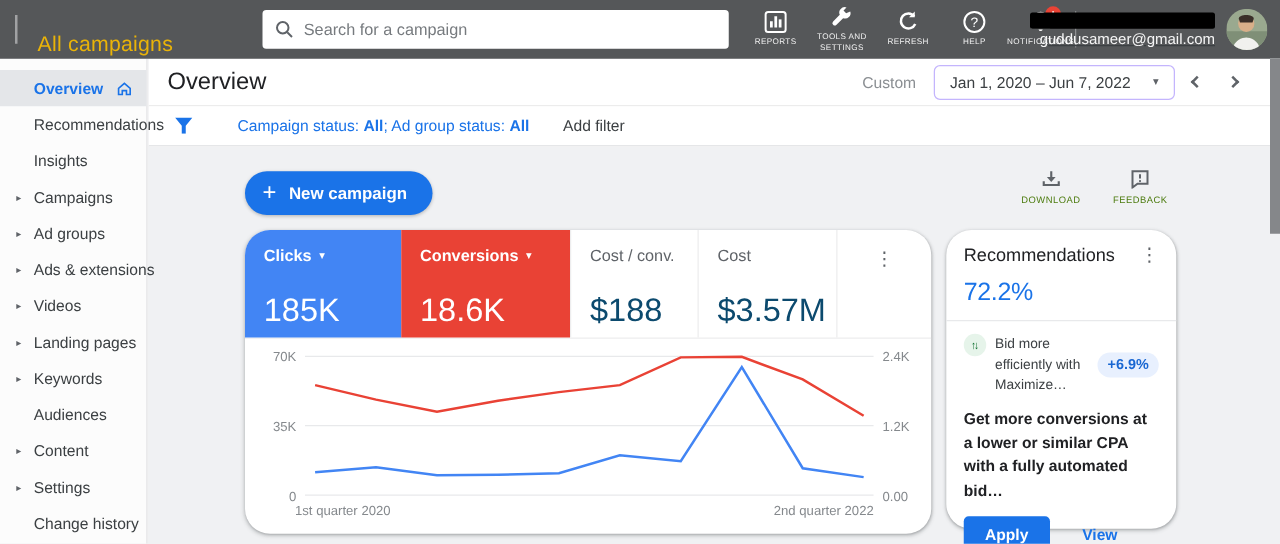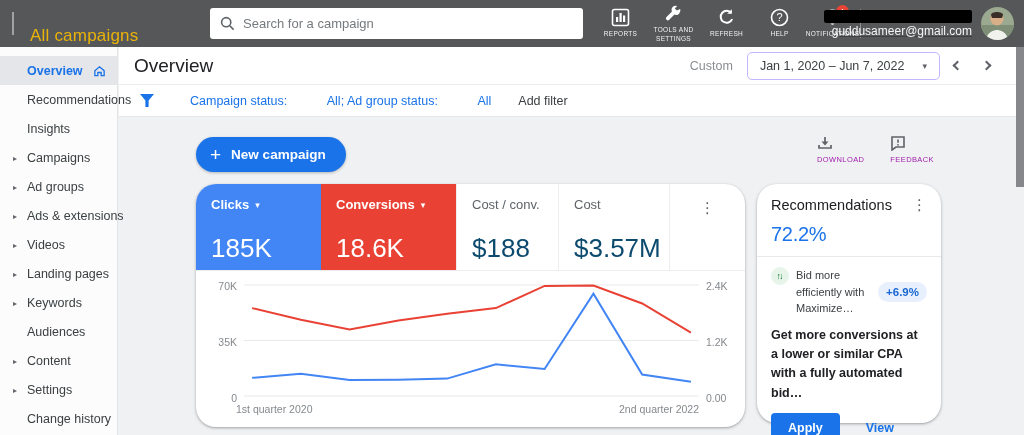--- a/index.html
+++ b/index.html
@@ -40,28 +40,28 @@
   .date-zone { margin-left:auto; display:flex; align-items:center; gap:14px; }
   .custom-lbl { font-size:12.5px; color:#8a8e92; }
   .date-box { border:1px solid #c4b5fd; border-radius:5px; padding:6px 12px; font-size:12.5px; color:#3c4043; display:flex; align-items:center; gap:18px; cursor:pointer; background:#fff; }
   .caret { font-size:9px; color:#5f6368; }
   .chev { width:7px; height:7px; border-right:2px solid #5f6368; border-bottom:2px solid #5f6368; display:inline-block; cursor:pointer; }
   .chev.left { transform:rotate(135deg); }
   .chev.right { transform:rotate(-45deg); }
   .date-nav { display:flex; gap:22px; padding-right:14px; align-items:center; }
   .filter-row { height:32px; background:#fff; border-bottom:1px solid #e5e6e8; display:flex; align-items:center; padding-left:21px; font-size:12.5px; }
   .filter-status { color:#1a73e8; margin-left:36px; cursor:pointer; }
-  .filter-status b { font-weight:normal;margin-left:36px; }
+  .filter-status b { font-weight:bold; }
   .add-filter { color:#3c4043; margin-left:27px; cursor:pointer; }
   .content { position:absolute; left:0; right:0; top:71px; bottom:0; background:#f0f1f3; }
   
   .new-campaign { position:absolute; left:77px; top:19px; height:35px; padding:0 20px 0 14px; background:#1a73e8; border:none; border-radius:18px; color:#fff; font-size:13.5px; font-weight:bold; display:flex; align-items:center; gap:10px; cursor:pointer; font-family:inherit; box-shadow:0 1px 3px rgba(0,0,0,.25); }
   .new-campaign .plus { font-size:19px; font-weight:normal; }
   .dlfb { position:absolute; top:18px; right:90px; display:flex; gap:26px; }
-  .dlfb .ic-btn { display:flex; flex-direction:column; align-items:flex-start; gap:4px; color:#a21caf; cursor:pointer; }
+  .dlfb .ic-btn { display:flex; flex-direction:column; align-items:center; gap:4px; color:#4d7c0f; cursor:pointer; }
   .dlfb .ic-btn .lbl { font-size:7.5px; letter-spacing:.4px; }
   
   .card { background:#fff; border-radius:20px; box-shadow:0 1px 2px rgba(60,64,67,.3),0 1px 3px 1px rgba(60,64,67,.12); }
   .chart-card { position:absolute; left:77px; top:66px; width:549px; height:243px; overflow:hidden; }
   .metric-row { height:87px; display:flex; border-bottom:1px solid #ededee; }
   .mcard { padding:13px 0 0 15px; cursor:pointer; }
   .mcard .mlabel { font-size:13px; font-weight:bold; display:flex; align-items:center; gap:6px; }
   .mcard .mvalue { font-size:26px; margin-top:21px; }
   .mcard.white { border-left:1px solid #ededee; }
   .mcard.white .mlabel { color:#5f6368; font-weight:normal; }

